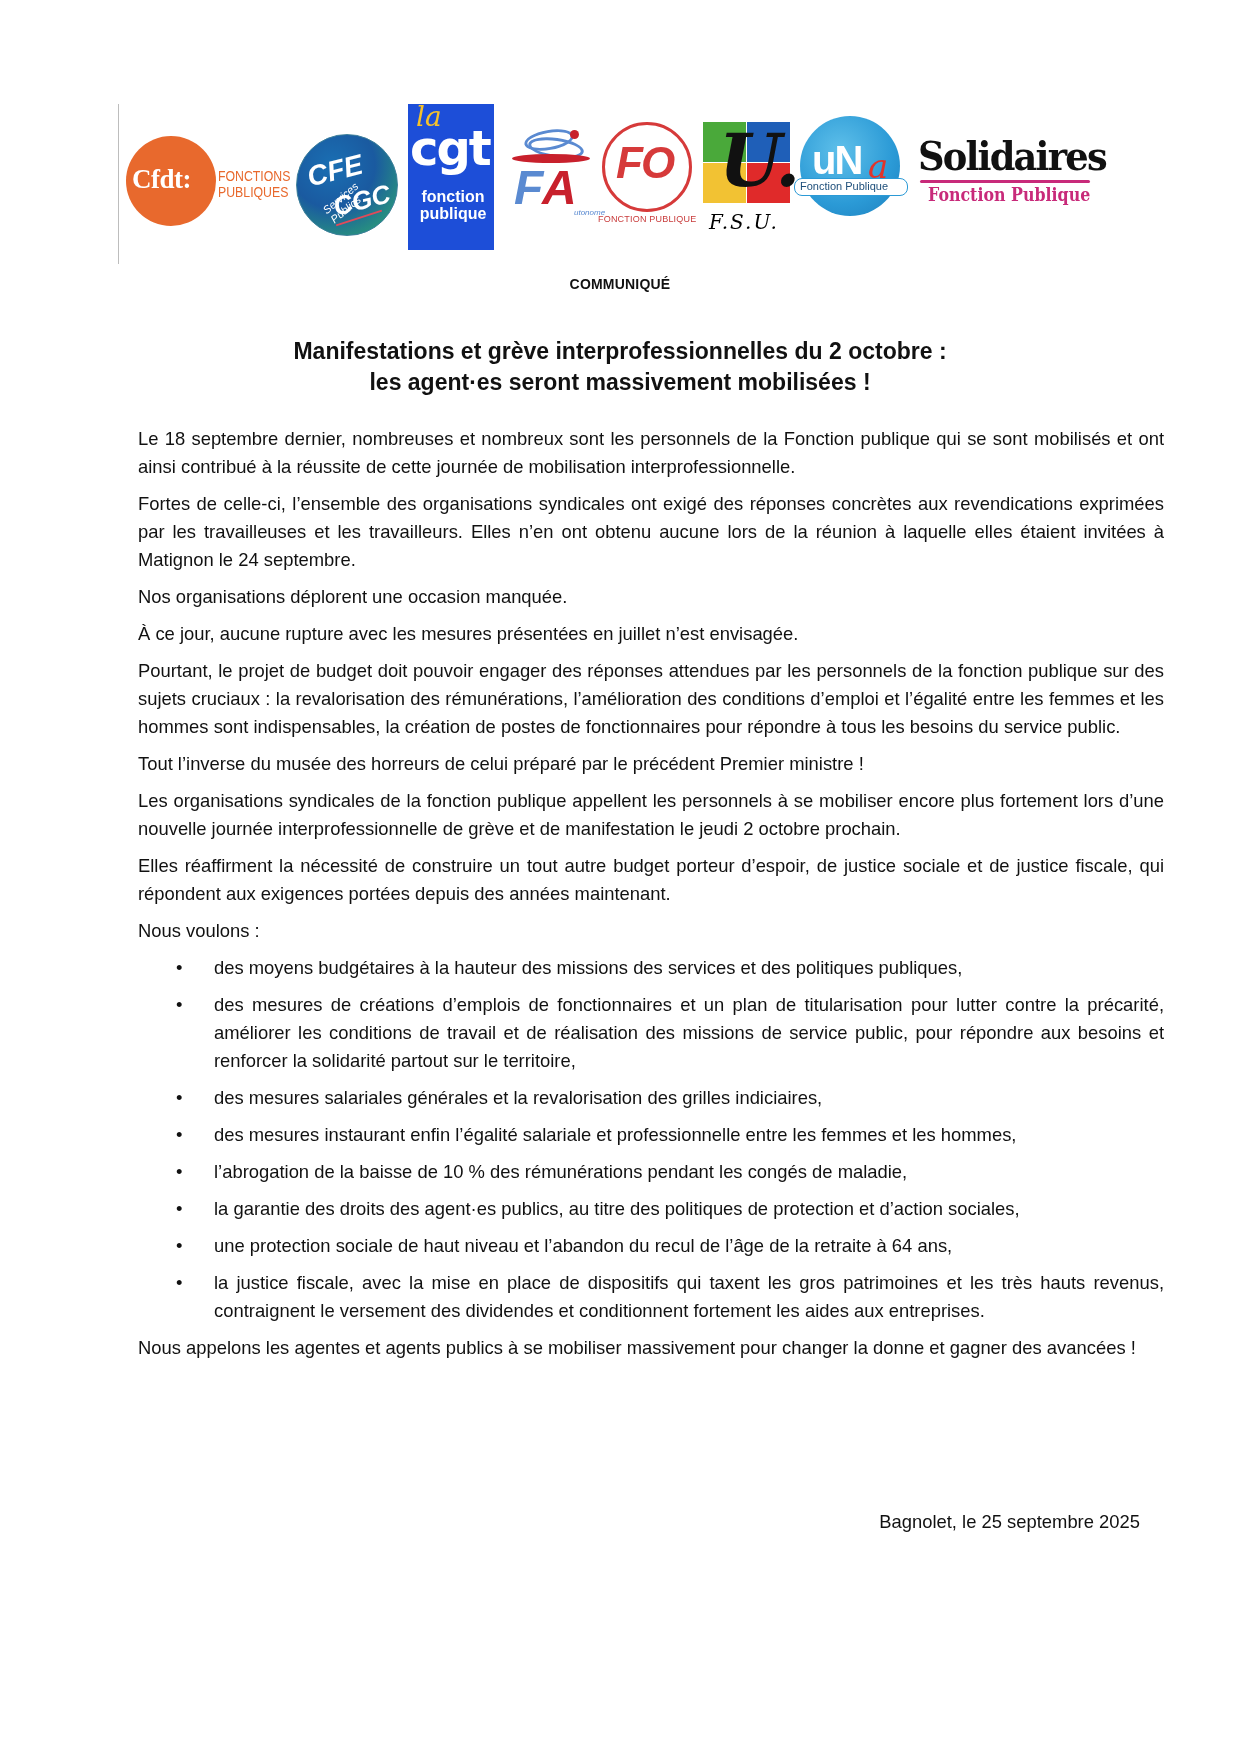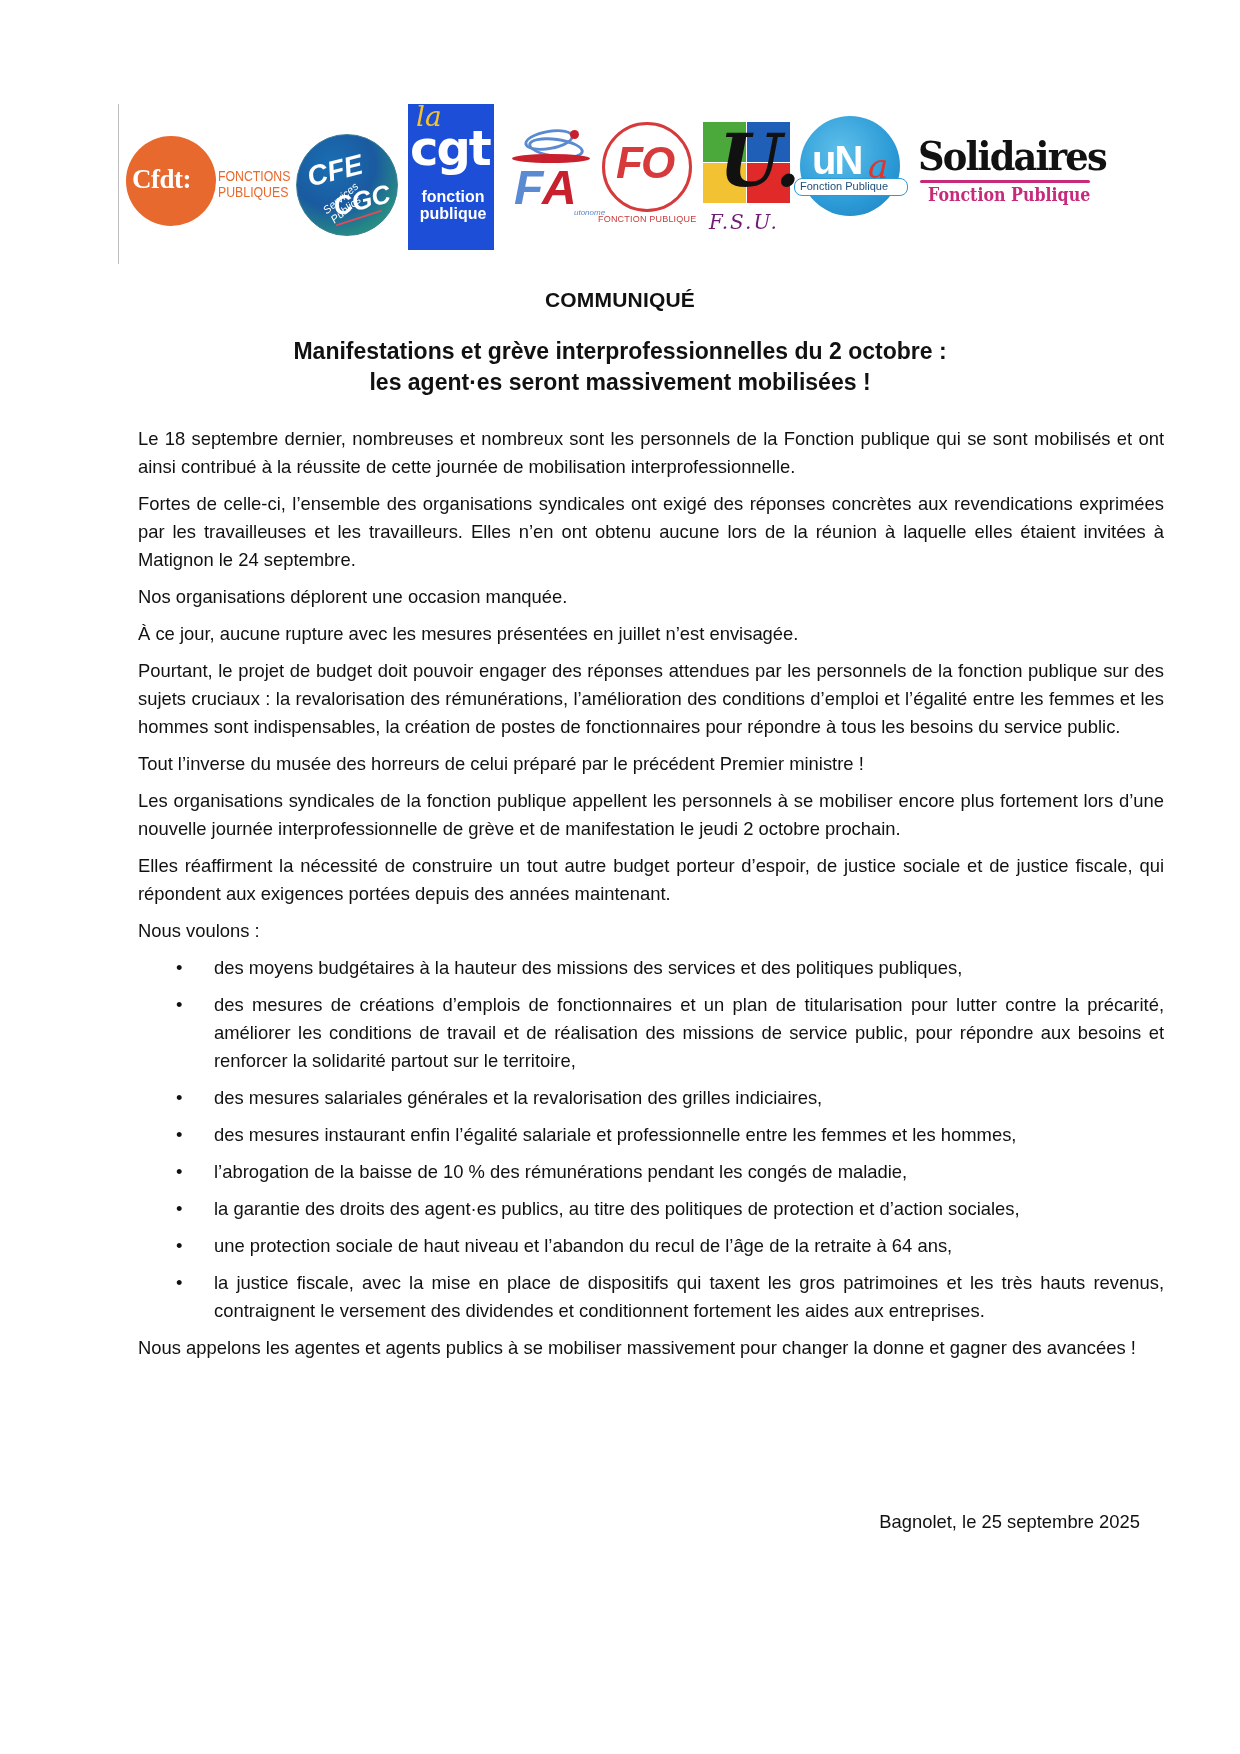--- a/index.html
+++ b/index.html
@@ -47,38 +47,38 @@
     .fo-sub { position: absolute; left: 0px; top: 92px; color: #c83a3a; font-size: 9px; letter-spacing: 0.2px; }
 
     
     .fsu { left: 585px; top: 18px; width: 88px; height: 110px; }
     .fsu-q { position: absolute; width: 43px; height: 40px; }
     .fsu-q1 { left: 0; top: 0; background: #4aa93a; }
     .fsu-q2 { left: 44px; top: 0; background: #1f5fb8; }
     .fsu-q3 { left: 0; top: 41px; background: #f2c233; }
     .fsu-q4 { left: 44px; top: 41px; background: #e02a2a; }
     .fsu-u { position: absolute; left: 16px; top: -4px; color: #111; font-family: "DejaVu Serif", serif; font-style: italic; font-weight: bold; font-size: 72px; }
-    .fsu-sub { position: absolute; left: 6px; top: 88px; color: #701a75; font-family: "DejaVu Serif", serif; font-style: italic; font-size: 20px; letter-spacing: 2px; }
+    .fsu-sub { position: absolute; left: 6px; top: 88px; color: #000000; font-family: "DejaVu Serif", serif; font-style: italic; font-size: 20px; letter-spacing: 2px; }
 
     
     .unsa { left: 678px; top: 12px; width: 110px; height: 104px; text-align: center; }
     .unsa-circle { position: absolute; left: 4px; top: 0; width: 100px; height: 100px; border-radius: 50%; background: radial-gradient(circle at 40% 35%, #5fc0ea 0%, #2b9ad6 60%, #1d7fbd 100%); }
     .unsa-word { position: absolute; left: 16px; top: 22px; color: #fff; font-size: 40px; font-weight: bold; letter-spacing: -2px; }
     .unsa-a { position: absolute; left: 72px; top: 30px; color: #e2342a; font-family: "DejaVu Serif", serif; font-style: italic; font-size: 34px; }
     .unsa-band { position: absolute; left: -2px; top: 62px; width: 112px; height: 16px; background: #fff; border-radius: 8px; border: 1px solid #2b9ad6; }
     .unsa-sub { position: absolute; left: 4px; top: 64px; color: #1d4e7a; font-size: 11px; }
 
     
     .sol { left: 800px; top: 34px; width: 220px; height: 80px; }
     .sol-word { position: absolute; left: 0; top: -6px; color: #111; font-family: "DejaVu Serif", serif; font-weight: bold; font-size: 40px; letter-spacing: -2px; transform: scaleX(0.92); transform-origin: left top; }
     .sol-line { position: absolute; left: 2px; top: 42px; width: 170px; height: 3px; background: #c82a7a; border-radius: 2px; }
     .sol-sub { position: absolute; left: 10px; top: 46px; color: #c82a7a; font-family: "DejaVu Serif", serif; font-weight: bold; font-size: 18px; transform: scaleX(0.88); transform-origin: left top; }
 
     
-    .doc-label { position: absolute; left: 0; width: 1240px; top: 276px; text-align: center; font-size: 21px; font-weight: bold; letter-spacing: 0.2px; margin-top: 12px; }
+    .doc-label { position: absolute; left: 0; width: 1240px; top: 276px; text-align: center; font-size: 14px; font-weight: bold; letter-spacing: 0.2px; }
     .doc-title { position: absolute; left: 0; width: 1240px; top: 336px; text-align: center; font-size: 23px; font-weight: bold; line-height: 31px; }
     .body { position: absolute; left: 106px; top: 425px; width: 1026px; font-size: 18.4px; line-height: 28px; text-align: justify; margin-left: 32px; }
     .body p { margin: 0 0 9px 0; }
     .body ul { margin: 0 0 6px 0; padding: 0; list-style: none; }
     .body li { position: relative; padding-left: 76px; margin: 0 0 9px 0; }
     .body li .bullet { position: absolute; left: 38px; top: 0; }
     .signature { position: absolute; left: 114px; top: 1508px; width: 1026px; text-align: right; font-size: 18.4px; line-height: 28px; }
   </style>
 </head>
 <body>

